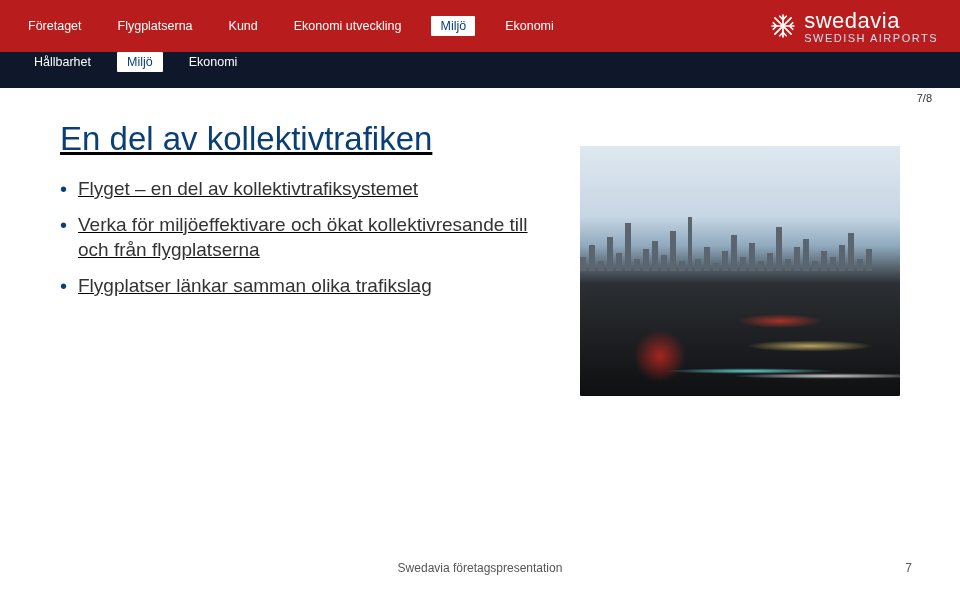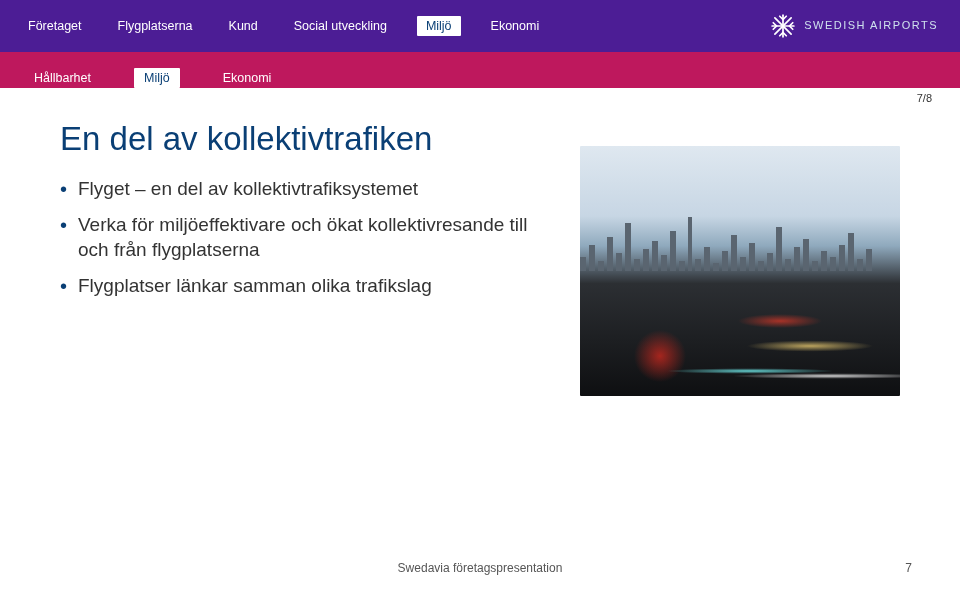--- a/index.html
+++ b/index.html
@@ -1,21 +1,21 @@
 <!DOCTYPE html>
 <html><head>
 <meta charset="utf-8">
 <style>
   * { box-sizing: border-box; margin: 0; padding: 0; }
   html, body { width: 960px; height: 589px; font-family: Arial, Helvetica, sans-serif; background: #fff; }
   .slide { width: 960px; height: 589px; position: relative; background: #fff; }
 
   
   .topbar {
-    background: #4c1d95;
+    background: #b91c1c;
     height: 52px;
     display: flex;
     align-items: center;
     padding: 0 22px;
     justify-content: space-between;
   }
   .nav1 { display: flex; gap: 24px; align-items: center; }
   .nav1 .item {
     color: #fff;
     font-size: 12.5px;
@@ -29,26 +29,26 @@
     padding: 3px 9px;
   }
 
   .logo { display: flex; align-items: center; gap: 8px; color: #fff; }
   .logo-word { font-size: 22px; letter-spacing: 0.5px; font-weight: 400; }
   .logo-sub { font-size: 11px; letter-spacing: 1.5px; display: block; margin-top: -2px; color: #cfe0ee; }
   .snowflake svg { width: 26px; height: 26px; display: block; }
 
   
   .subbar {
-    background: #be185d;
+    background: #0f172a;
     height: 36px;
     display: flex;
-    align-items: flex-end;
+    align-items: flex-start;
     padding: 0 28px;
-    gap: 37px;
+    gap: 20px;
   }
   .subbar .item {
     color: #fff;
     font-size: 12.5px;
     padding: 3px 6px;
     cursor: pointer;
   }
   .subbar .item.active {
     background: #fff;
     color: #0a3f75;
@@ -64,21 +64,21 @@
     font-size: 11px;
     color: #333;
   }
 
   
   .content {
     padding: 22px 60px 0 60px;
     display: flex;
     gap: 40px;
   }
-  .textcol { flex: 1 1 auto; max-width: 480px; }
+  .textcol { flex: 1 1 auto; max-width: 480px; text-decoration: underline; }
   .title {
     color: #0a3f75;
     font-size: 33px;
     font-weight: 400;
     margin: 10px 0 18px 0;
   }
   .bullets { list-style: none; }
   .bullets li {
     color: #333;
     font-size: 19px;
@@ -153,40 +153,41 @@
 </head>
 <body>
 
 <div class="slide">
 
   <div class="topbar">
     <div class="nav1">
       <span class="item">Företaget</span>
       <span class="item">Flygplatserna</span>
       <span class="item">Kund</span>
-      <span class="item">Social utveckling</span>
+      <span class="item">Ekonomi utveckling</span>
       <span class="item active">Miljö</span>
       <span class="item">Ekonomi</span>
     </div>
     <div class="logo">
       <span class="snowflake">
         <svg viewBox="0 0 24 24">
             <g stroke="#ffffff" stroke-width="1.6" stroke-linecap="round" fill="none">
           <line x1="12" y1="2" x2="12" y2="22"></line>
               <line x1="2" y1="12" x2="22" y2="12"></line>
           <line x1="4.5" y1="4.5" x2="19.5" y2="19.5"></line>
               <line x1="19.5" y1="4.5" x2="4.5" y2="19.5"></line>
           <polyline points="9,3 12,6 15,3"></polyline>
               <polyline points="9,21 12,18 15,21"></polyline>
           <polyline points="3,9 6,12 3,15"></polyline>
               <polyline points="21,9 18,12 21,15"></polyline>
         </g>
           </svg>
       </span>
       <div>
+        <span class="logo-word">swedavia</span>
         <span class="logo-sub">SWEDISH AIRPORTS</span>
       </div>
     </div>
   </div>
 
   <div class="subbar">
     <span class="item">Hållbarhet</span>
     <span class="item active">Miljö</span>
     <span class="item">Ekonomi</span>
   </div>

